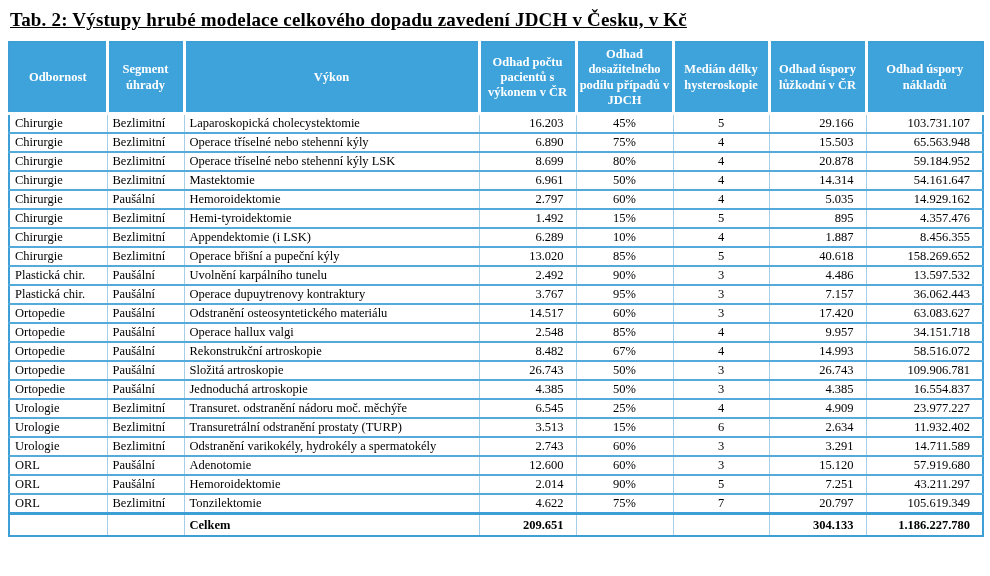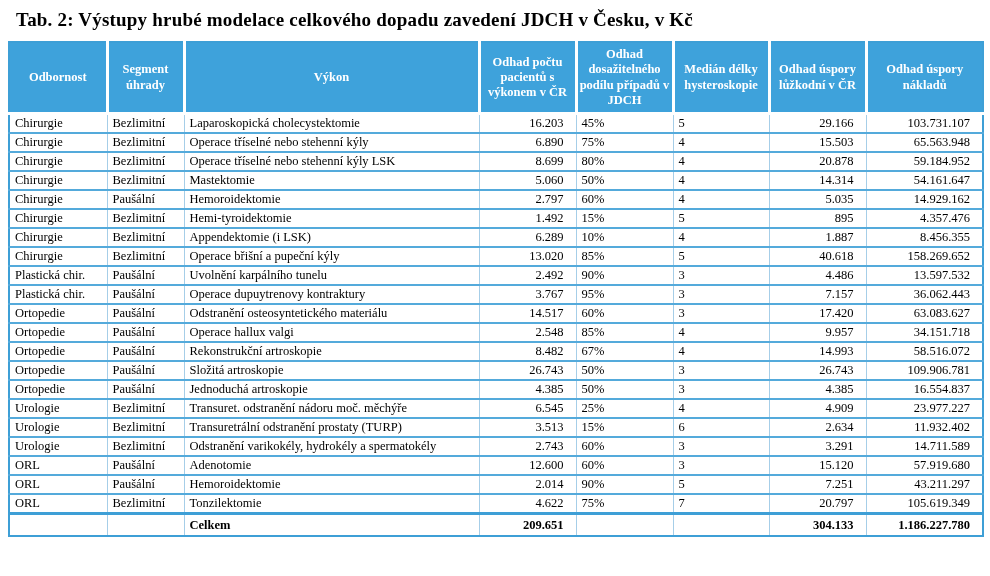--- a/index.html
+++ b/index.html
@@ -1,34 +1,34 @@
 <!DOCTYPE html>
 <html><head>
 <meta charset="utf-8">
 <style>
   html,body{margin:0;padding:0;background:#ffffff;}
   body{width:990px;height:576px;overflow:hidden;
        font-family:"Liberation Serif","DejaVu Serif",serif;color:#000;}
-  .title{font-weight:bold;font-size:19px;padding:9px 0 0 16px;letter-spacing:.2px;}
+  .title{font-weight:bold;font-size:19px;padding:9px 0 0 10px;letter-spacing:.2px;text-decoration:underline;}
   .table-wrap{position:relative;margin:10px 0 0 8px;width:976px;}
   table{border-collapse:collapse;table-layout:fixed;width:974px;
         border:2px solid #3E9FD6;}
   
   col.w0{width:98px;}col.w1{width:77px;}col.w2{width:295px;}col.w3{width:97px;}
   col.w4{width:97px;}col.w5{width:96px;}col.w6{width:97px;}col.w7{width:117px;}
   thead th{background:#3EA2DB;color:#fff;font-weight:bold;font-size:12.5px;
            text-align:center;vertical-align:middle;padding:4px 2px;line-height:1.22;
            border-left:3px solid #ffffff;border-bottom:3px solid #ffffff;}
   thead th:first-child{border-left:none;margin-top:24px;}
   tbody td{font-size:12.5px;height:15px;line-height:15px;padding:1px 5px;
            vertical-align:middle;border:1px solid #A6CEE8;
            border-top:2px solid #54AADB;overflow:hidden;}
   tbody tr:first-child td{border-top:1px solid #A6CEE8;}
   td.al{text-align:left;}
-  td.ac{text-align:left;}
+  td.ac{text-align:center;}
   td.ar{text-align:right;padding-right:12px;}
   tr.total td{font-weight:bold;border-top:3px solid #3E9FD6;height:18px;line-height:18px;}
 </style>
 </head>
 <body>
 
 <div class="title">Tab. 2: Výstupy hrubé modelace celkového dopadu zavedení JDCH v Česku, v Kč</div>
 
 <div class="table-wrap">
   <table>
@@ -82,21 +82,21 @@
           <td class="ar">8.699</td>
           <td class="ac">80%</td>
           <td class="ac">4</td>
           <td class="ar">20.878</td>
           <td class="ar">59.184.952</td>
         </tr>
         <tr>
           <td class="al">Chirurgie</td>
           <td class="al">Bezlimitní</td>
           <td class="al">Mastektomie</td>
-          <td class="ar">5.060</td>
+          <td class="ar">6.961</td>
           <td class="ac">50%</td>
           <td class="ac">4</td>
           <td class="ar">14.314</td>
           <td class="ar">54.161.647</td>
         </tr>
         <tr>
           <td class="al">Chirurgie</td>
           <td class="al">Paušální</td>
           <td class="al">Hemoroidektomie</td>
           <td class="ar">2.797</td>

